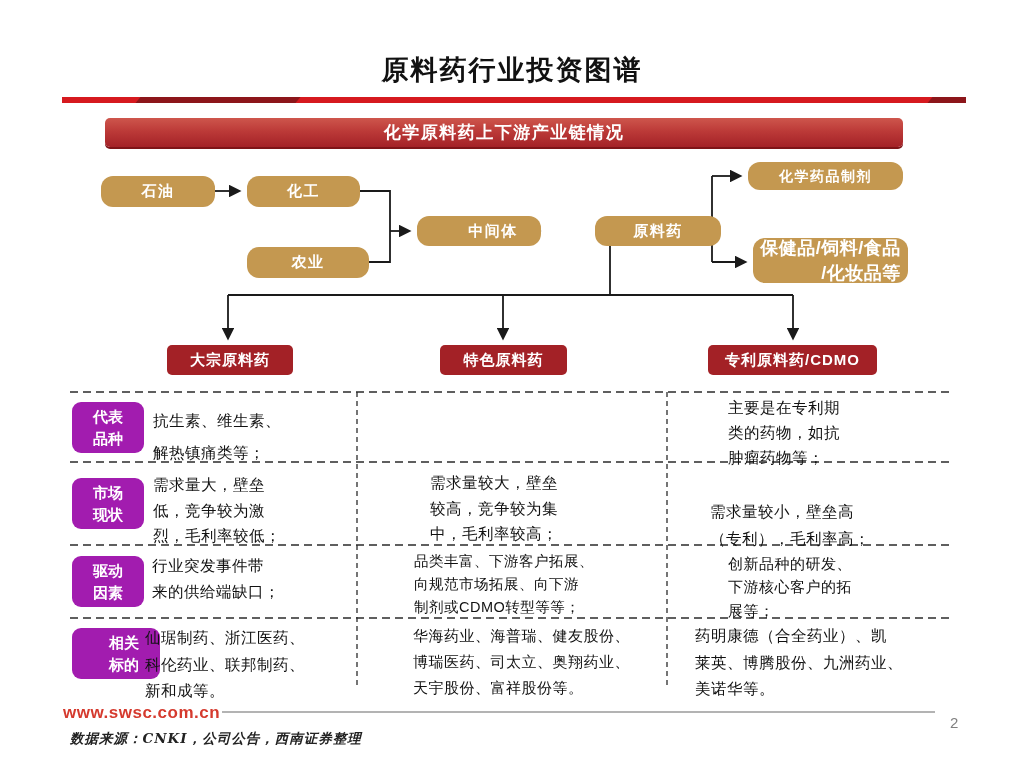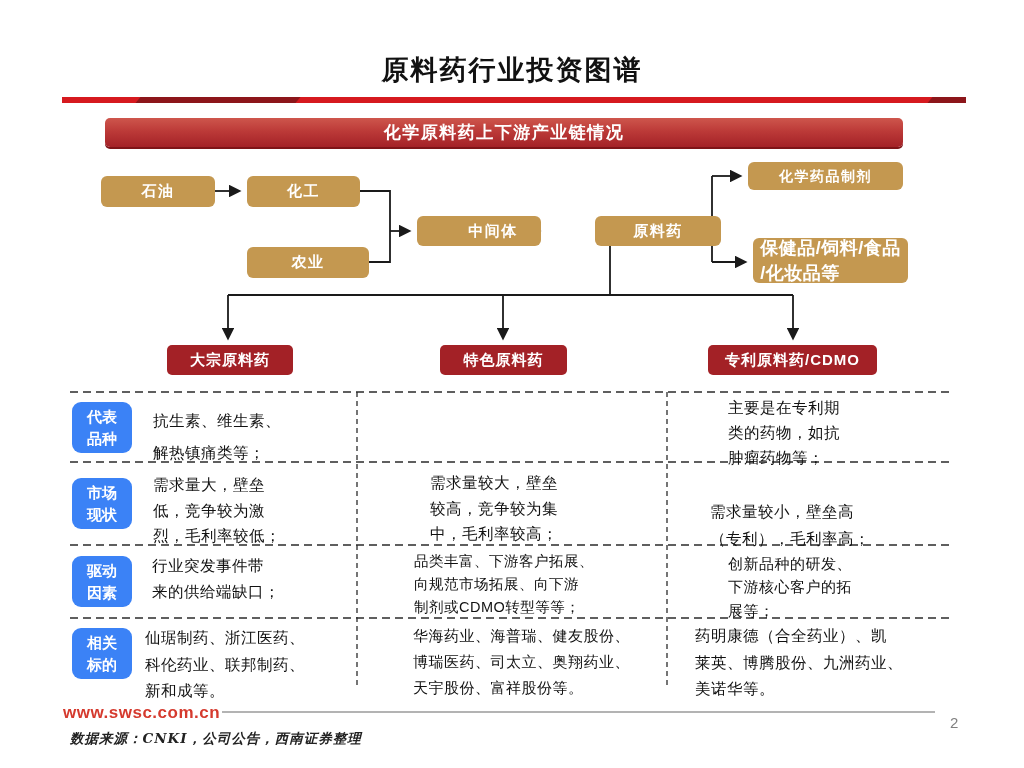--- a/index.html
+++ b/index.html
@@ -17,46 +17,46 @@
   .sw1 {left:76px; width:160px;}
   .sw2 {left:868px; width:60px;}
 
   .banner {position:absolute; left:105px; top:118px; width:798px; height:29px;
            border-radius:5px;
            background:linear-gradient(180deg,#CE564C 0%, #BC3A38 45%, #A42227 100%);
            box-shadow:0 2px 0 #7E1418;
            color:#fff; font-weight:bold; font-size:17px; text-align:center;
            line-height:29px; letter-spacing:1.5px;}
 
-  .gnode {position:absolute; background:#C49850; border-radius:6px; color:#fff;
+  .gnode {position:absolute; background:#C49850; border-radius:12px; color:#fff;
           font-weight:bold; display:flex; align-items:center; justify-content:center;
-          font-size:15px; letter-spacing:1.5px; text-align:left; white-space:pre-line;
+          font-size:15px; letter-spacing:1.5px; text-align:right; white-space:pre-line;
           line-height:1.35;}
   .n-oil          {left:101px; top:176px; width:114px; height:31px;}
   .n-chemical     {left:247px; top:176px; width:113px; height:31px;}
   .n-agriculture  {left:247px; top:247px; width:122px; height:31px;}
   .n-intermediate {left:417px; top:216px; width:96px;  height:30px;padding-left:28px;}
   .n-api          {left:547px; top:216px; width:126px; height:30px;margin-left:48px;}
   .n-formulation  {left:748px; top:162px; width:155px; height:28px; font-size:14px;}
   .n-healthcare   {left:753px; top:238px; width:155px; height:45px; font-size:18px; letter-spacing:0.5px;}
 
   .rnode {position:absolute; background:#A32126; border-radius:5px; color:#fff;
           font-weight:bold; display:flex; align-items:center; justify-content:center;
           font-size:15px; height:30px; letter-spacing:1px;}
   .c-bulk      {left:167px; top:345px; width:126px;}
   .c-specialty {left:440px; top:345px; width:127px;}
   .c-patent    {left:708px; top:345px; width:169px;}
 
   svg.lines {position:absolute; left:0; top:0; pointer-events:none;}
 
-  .rowlabel {position:absolute; left:72px; width:60px; height:51px; background:#3b82f6;
+  .rowlabel {position:absolute; left:72px; width:72px; height:51px; background:#a21caf;
              border-radius:9px; color:#fff; font-weight:bold; font-size:15px;
              display:flex; align-items:center; justify-content:center; text-align:center;
              white-space:pre-line; line-height:1.45;}
-  .rl-1 {top:402px;} .rl-2 {top:478px;} .rl-3 {top:556px;} .rl-4 {top:628px;}
+  .rl-1 {top:402px;} .rl-2 {top:478px;} .rl-3 {top:556px;} .rl-4 {top:628px;padding-left:16px;}
 
   .cell {position:absolute; font-size:15.5px; color:#111; line-height:1.72;
          white-space:pre-line; letter-spacing:0.5px;}
   .r1c1 {left:153px; top:405px; line-height:2.05;}
   .r1c2 {left:428px; top:404px;}
   .r1c3 {left:728px; top:396px; line-height:1.6;}
   .r2c1 {left:153px; top:472px; line-height:1.65;}
   .r2c2 {left:430px; top:470px; line-height:1.65;}
   .r2c3 {left:710px; top:487px;margin-top:12px;}
   .r3c1 {left:152px; top:553px; line-height:1.65;}

